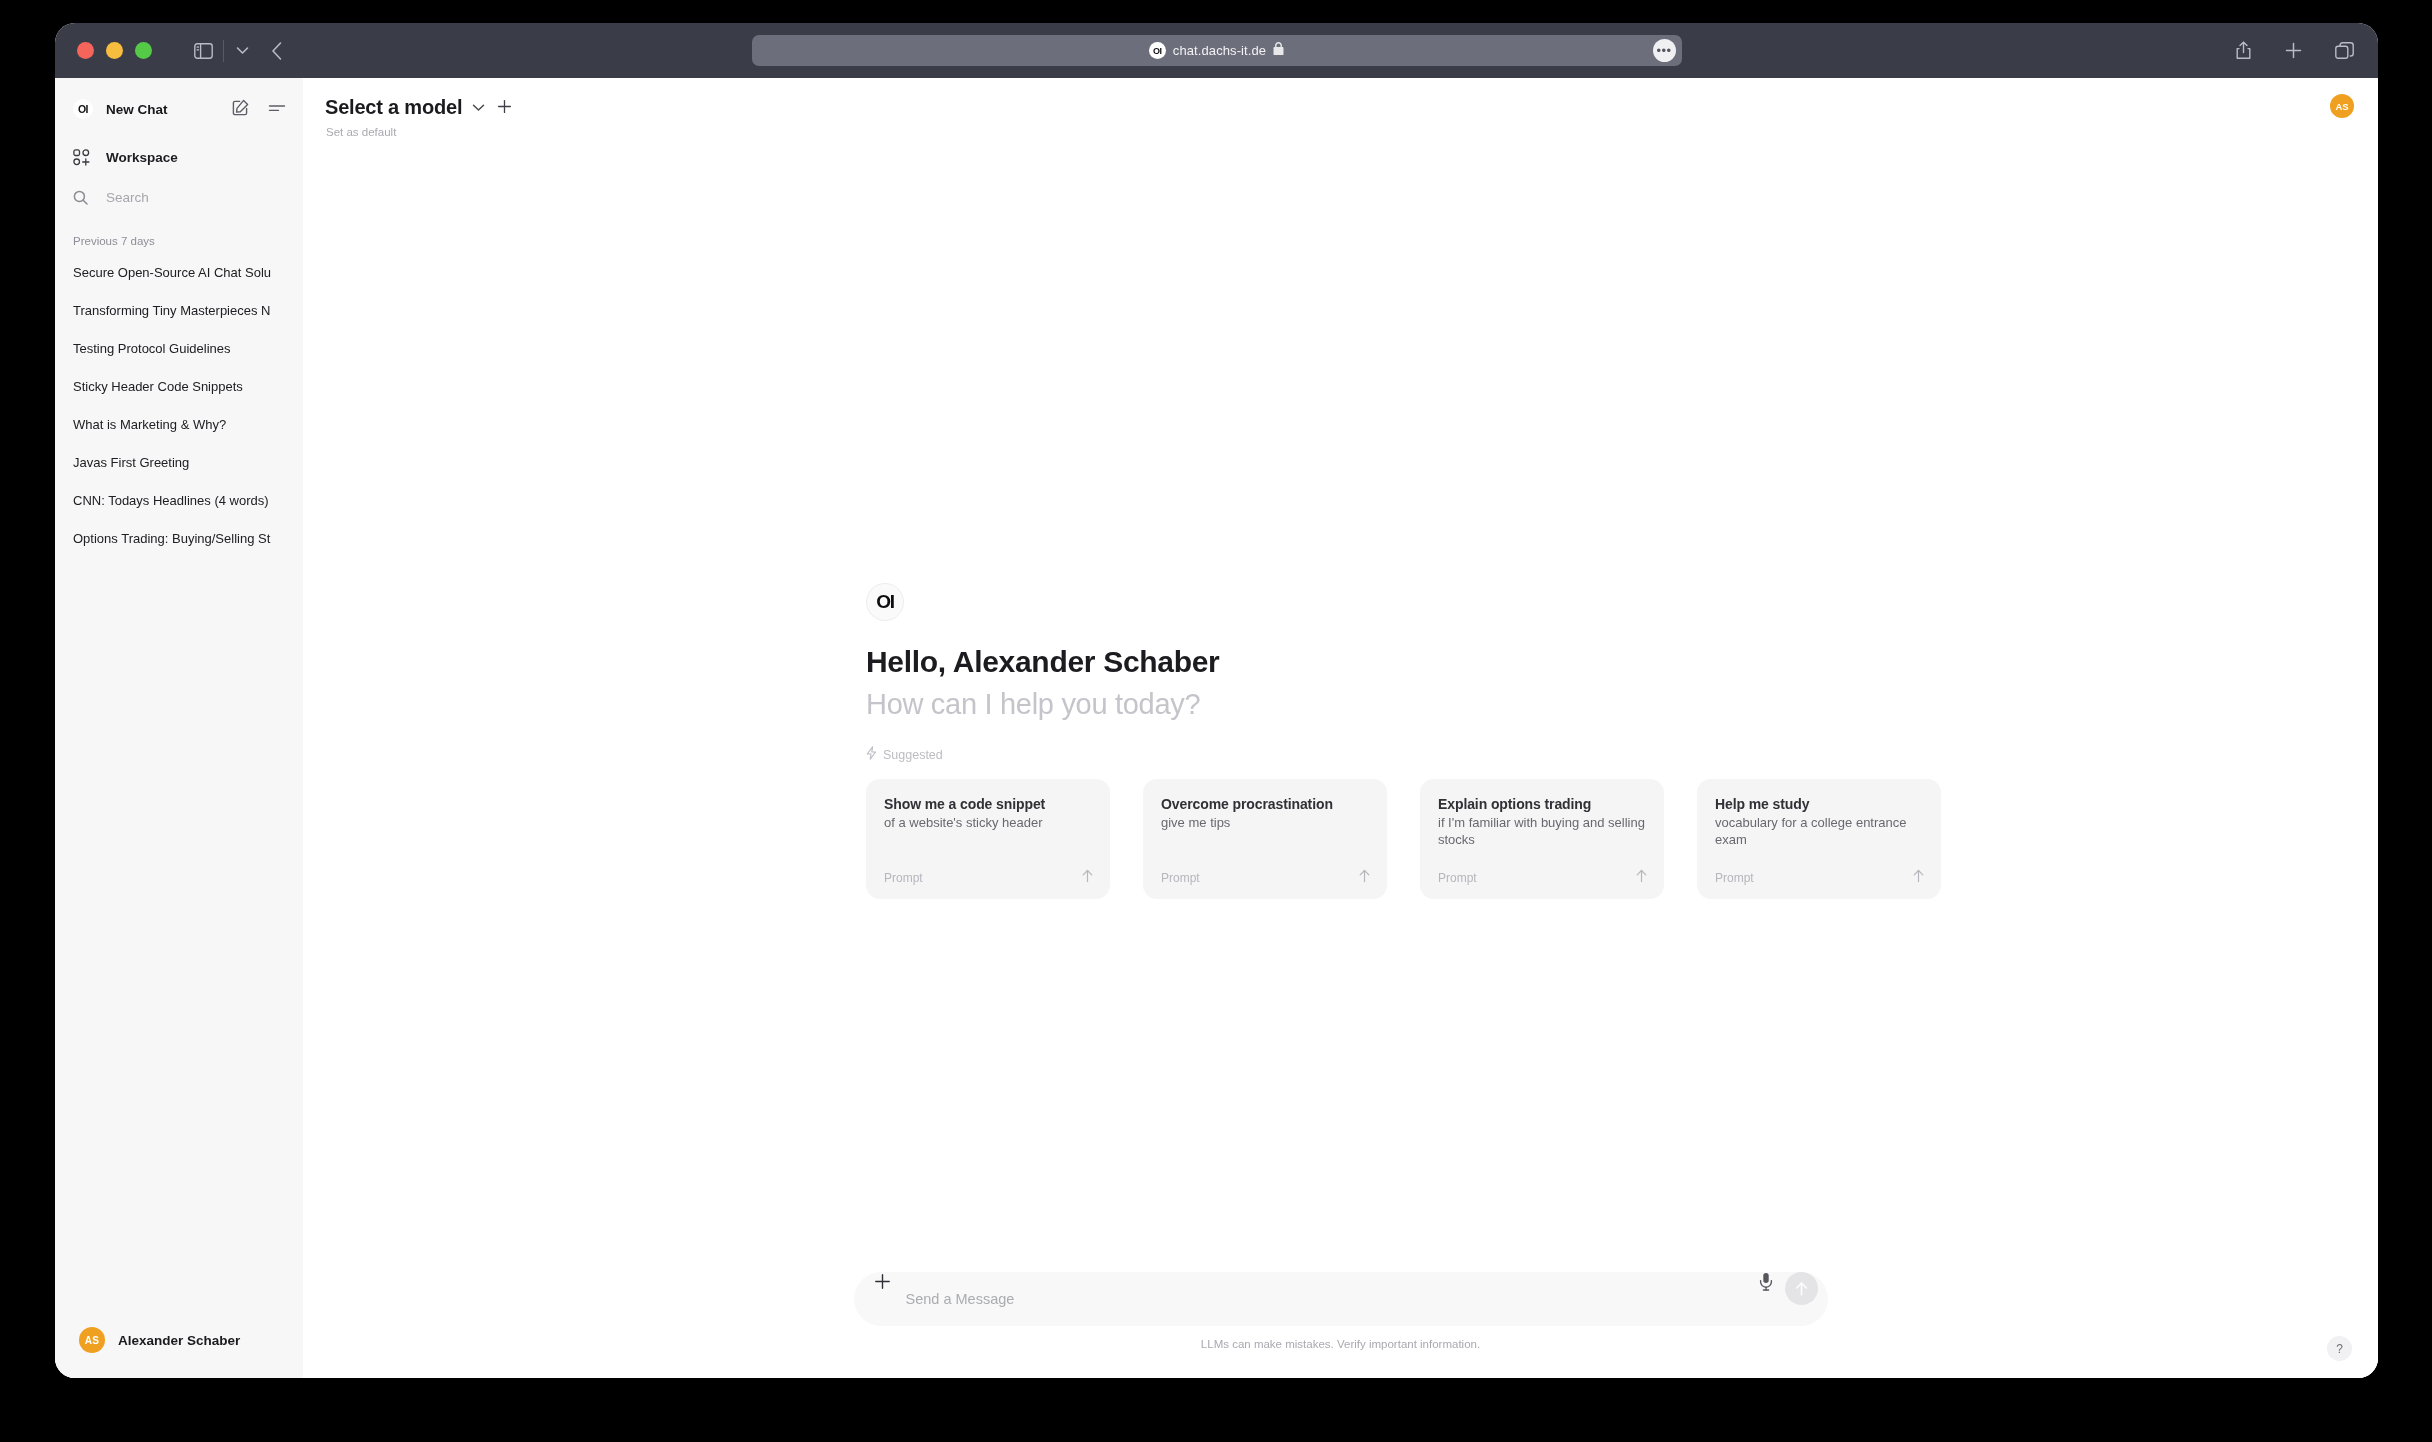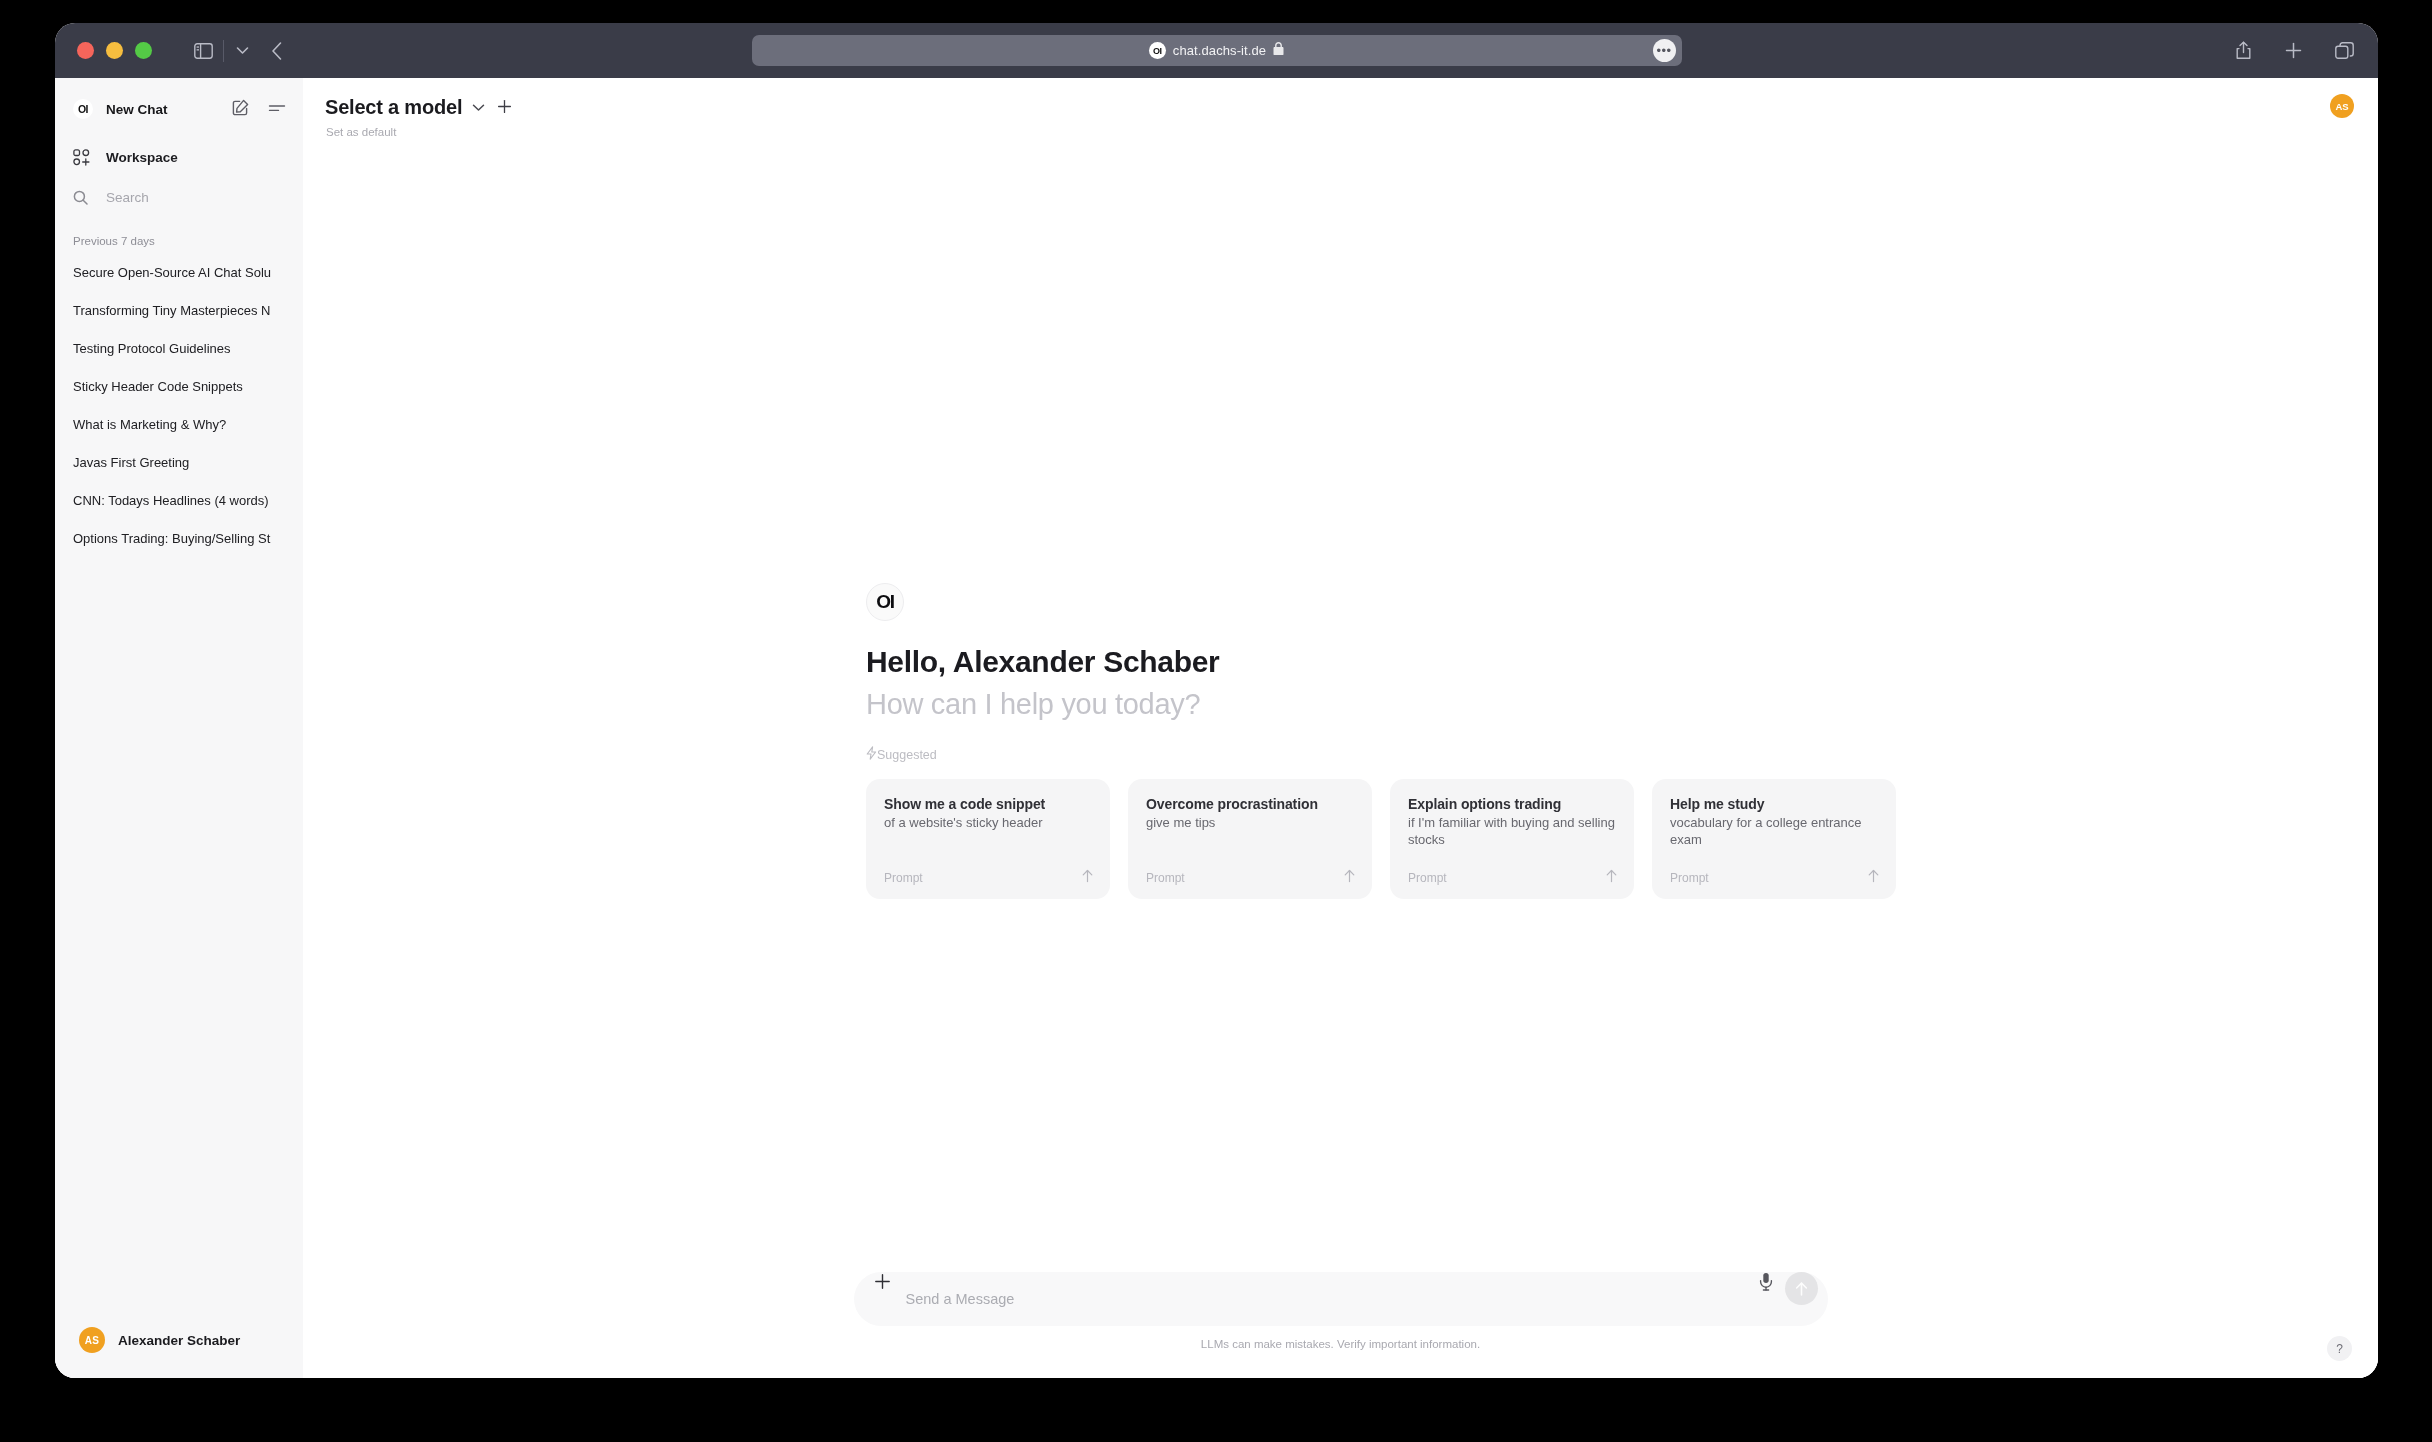--- a/index.html
+++ b/index.html
@@ -196,26 +196,26 @@
     letter-spacing: -1.2px;
   }
   .hero-h1 {
     font-size: 30px; font-weight: bold; color: #1b1b20;
     margin-top: 24px; letter-spacing: -.3px;
   }
   .hero-h2 {
     font-size: 29px; color: #c4c4ca; margin-top: 9px; letter-spacing: -.3px;
   }
   .suggested {
-    display: flex; align-items: center; 
+    display: flex; align-items: center; gap: 6px;
     margin-top: 25px; color: #bcbcc2; font-size: 12.5px;
   }
 
   .cards {
-    display: flex; gap: 18px;
+    display: flex; gap: 33px;
     margin-top: 16px;
   }
   .card {
     width: 244px; height: 120px;
     background: #f5f5f6;
     border-radius: 14px;
     padding: 17px 18px 0 18px;
     position: relative;
     flex: 0 0 244px;
   }

